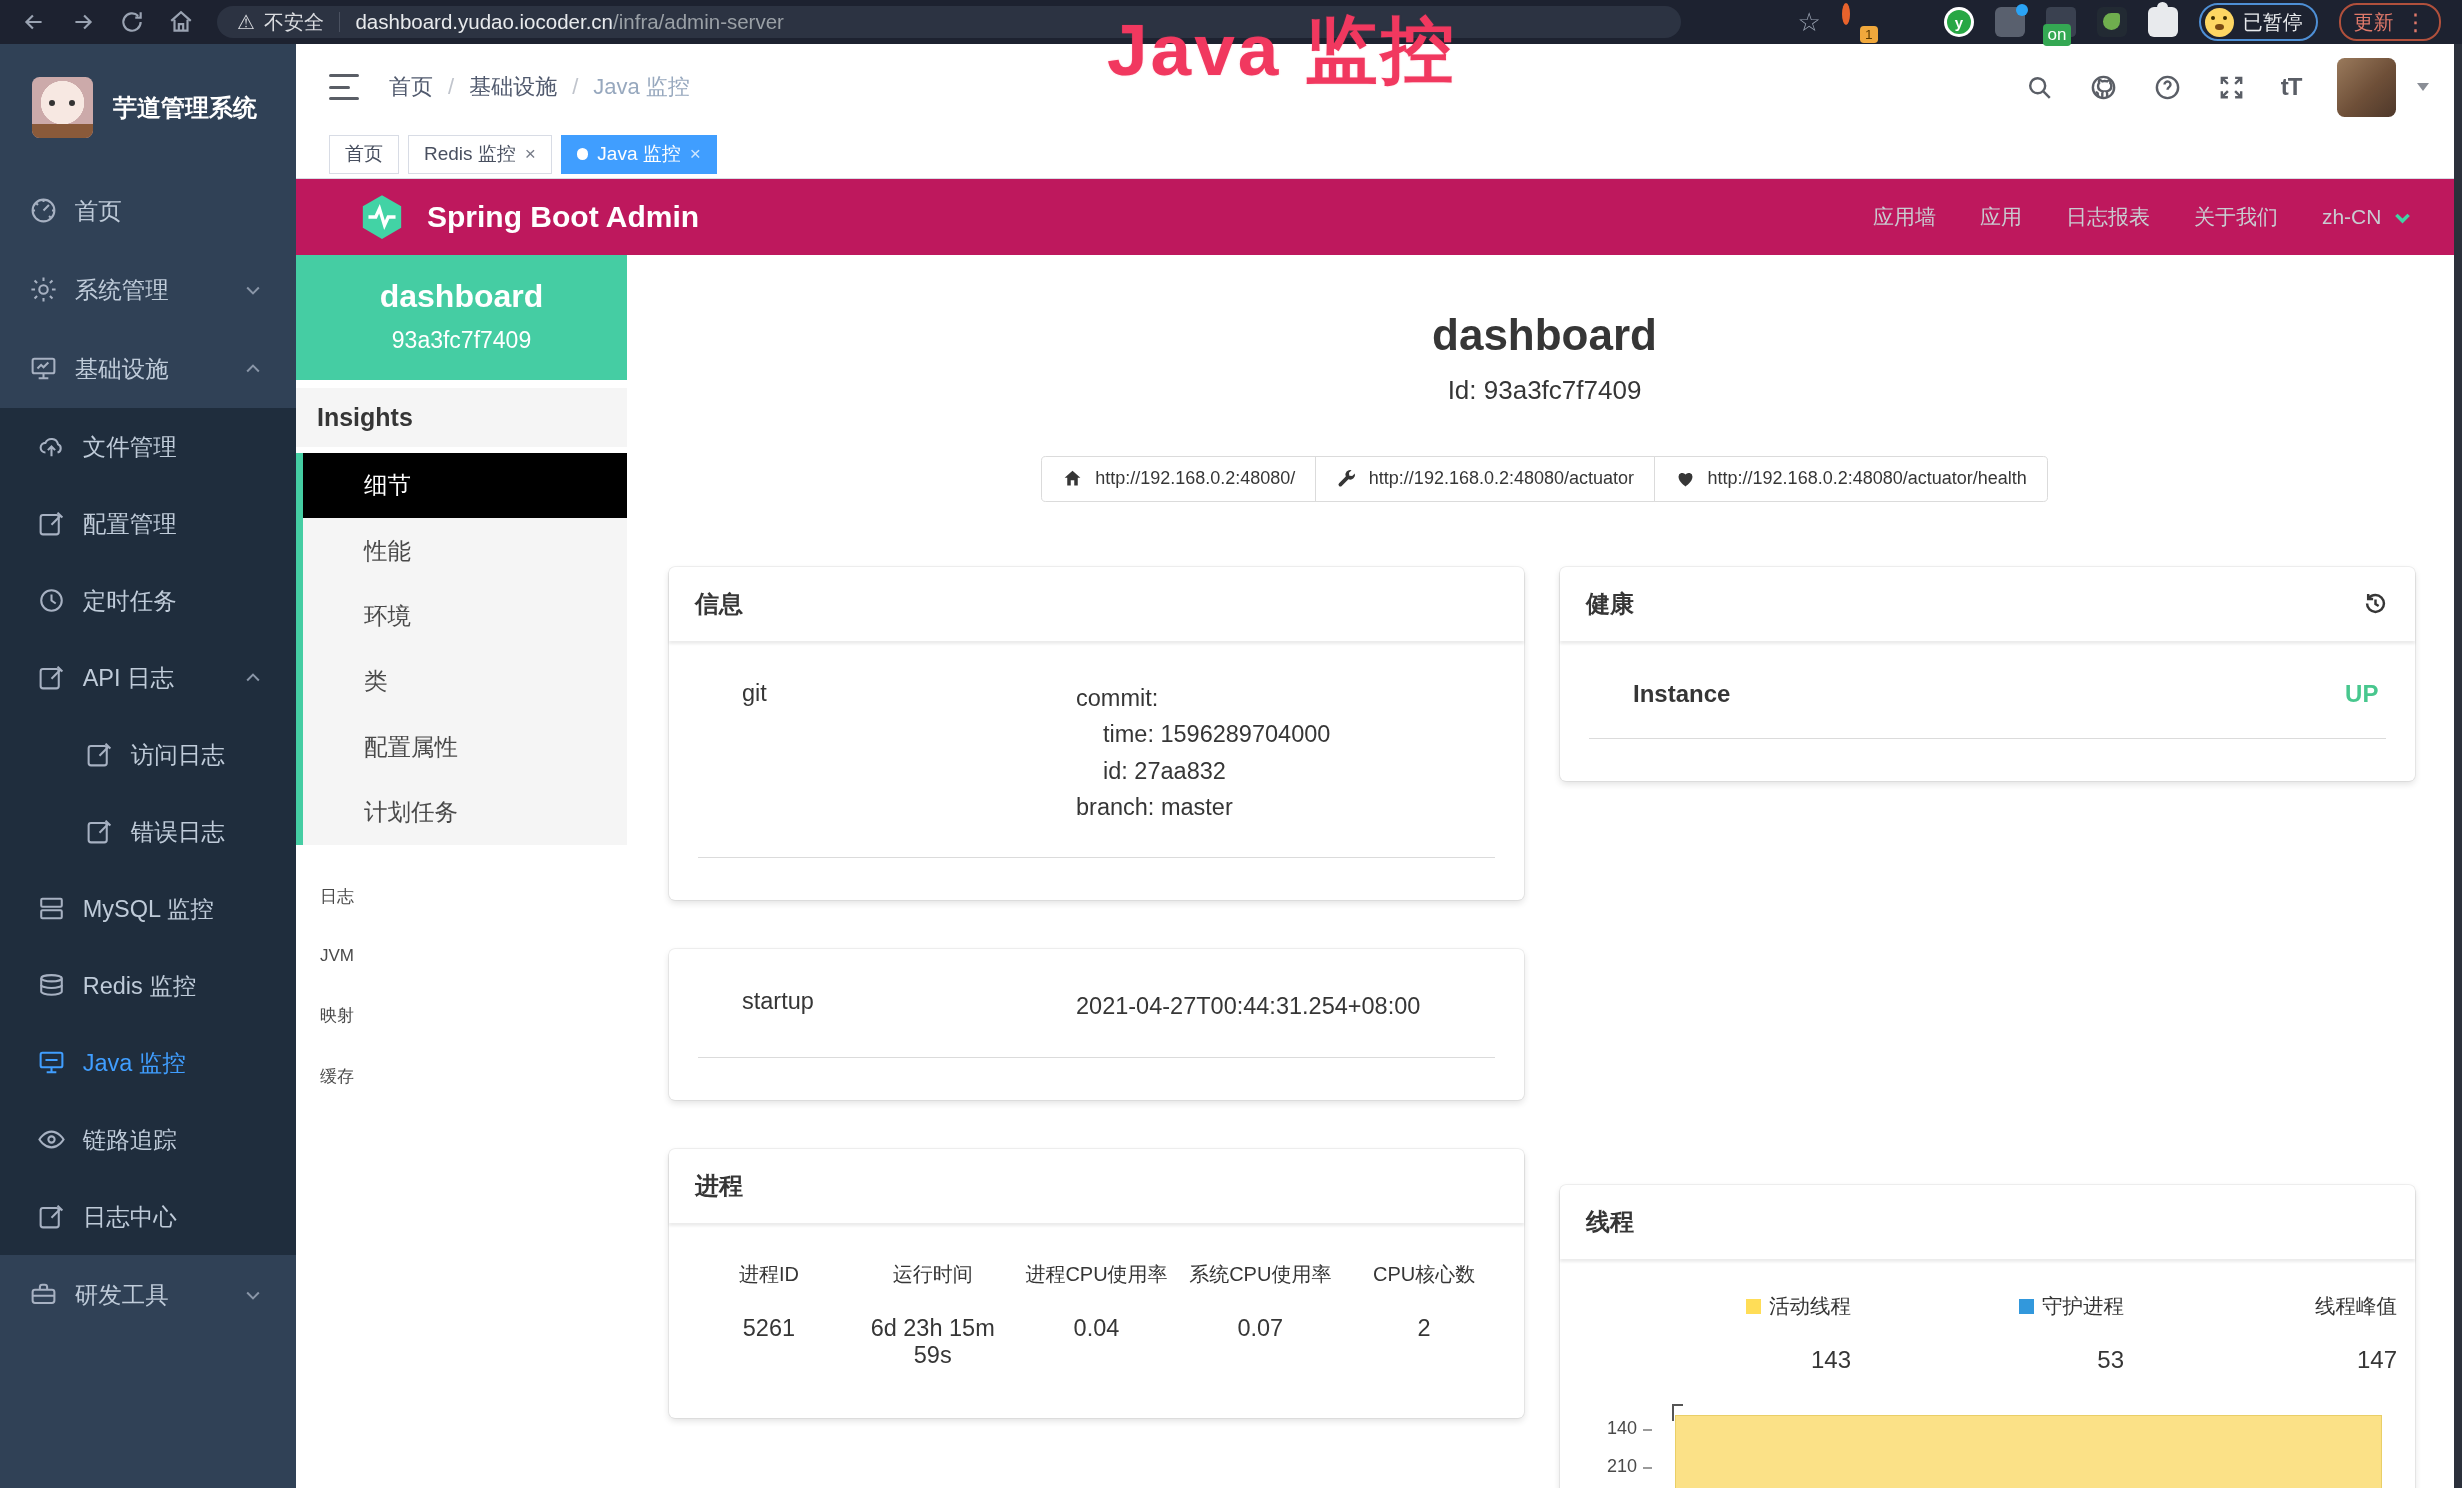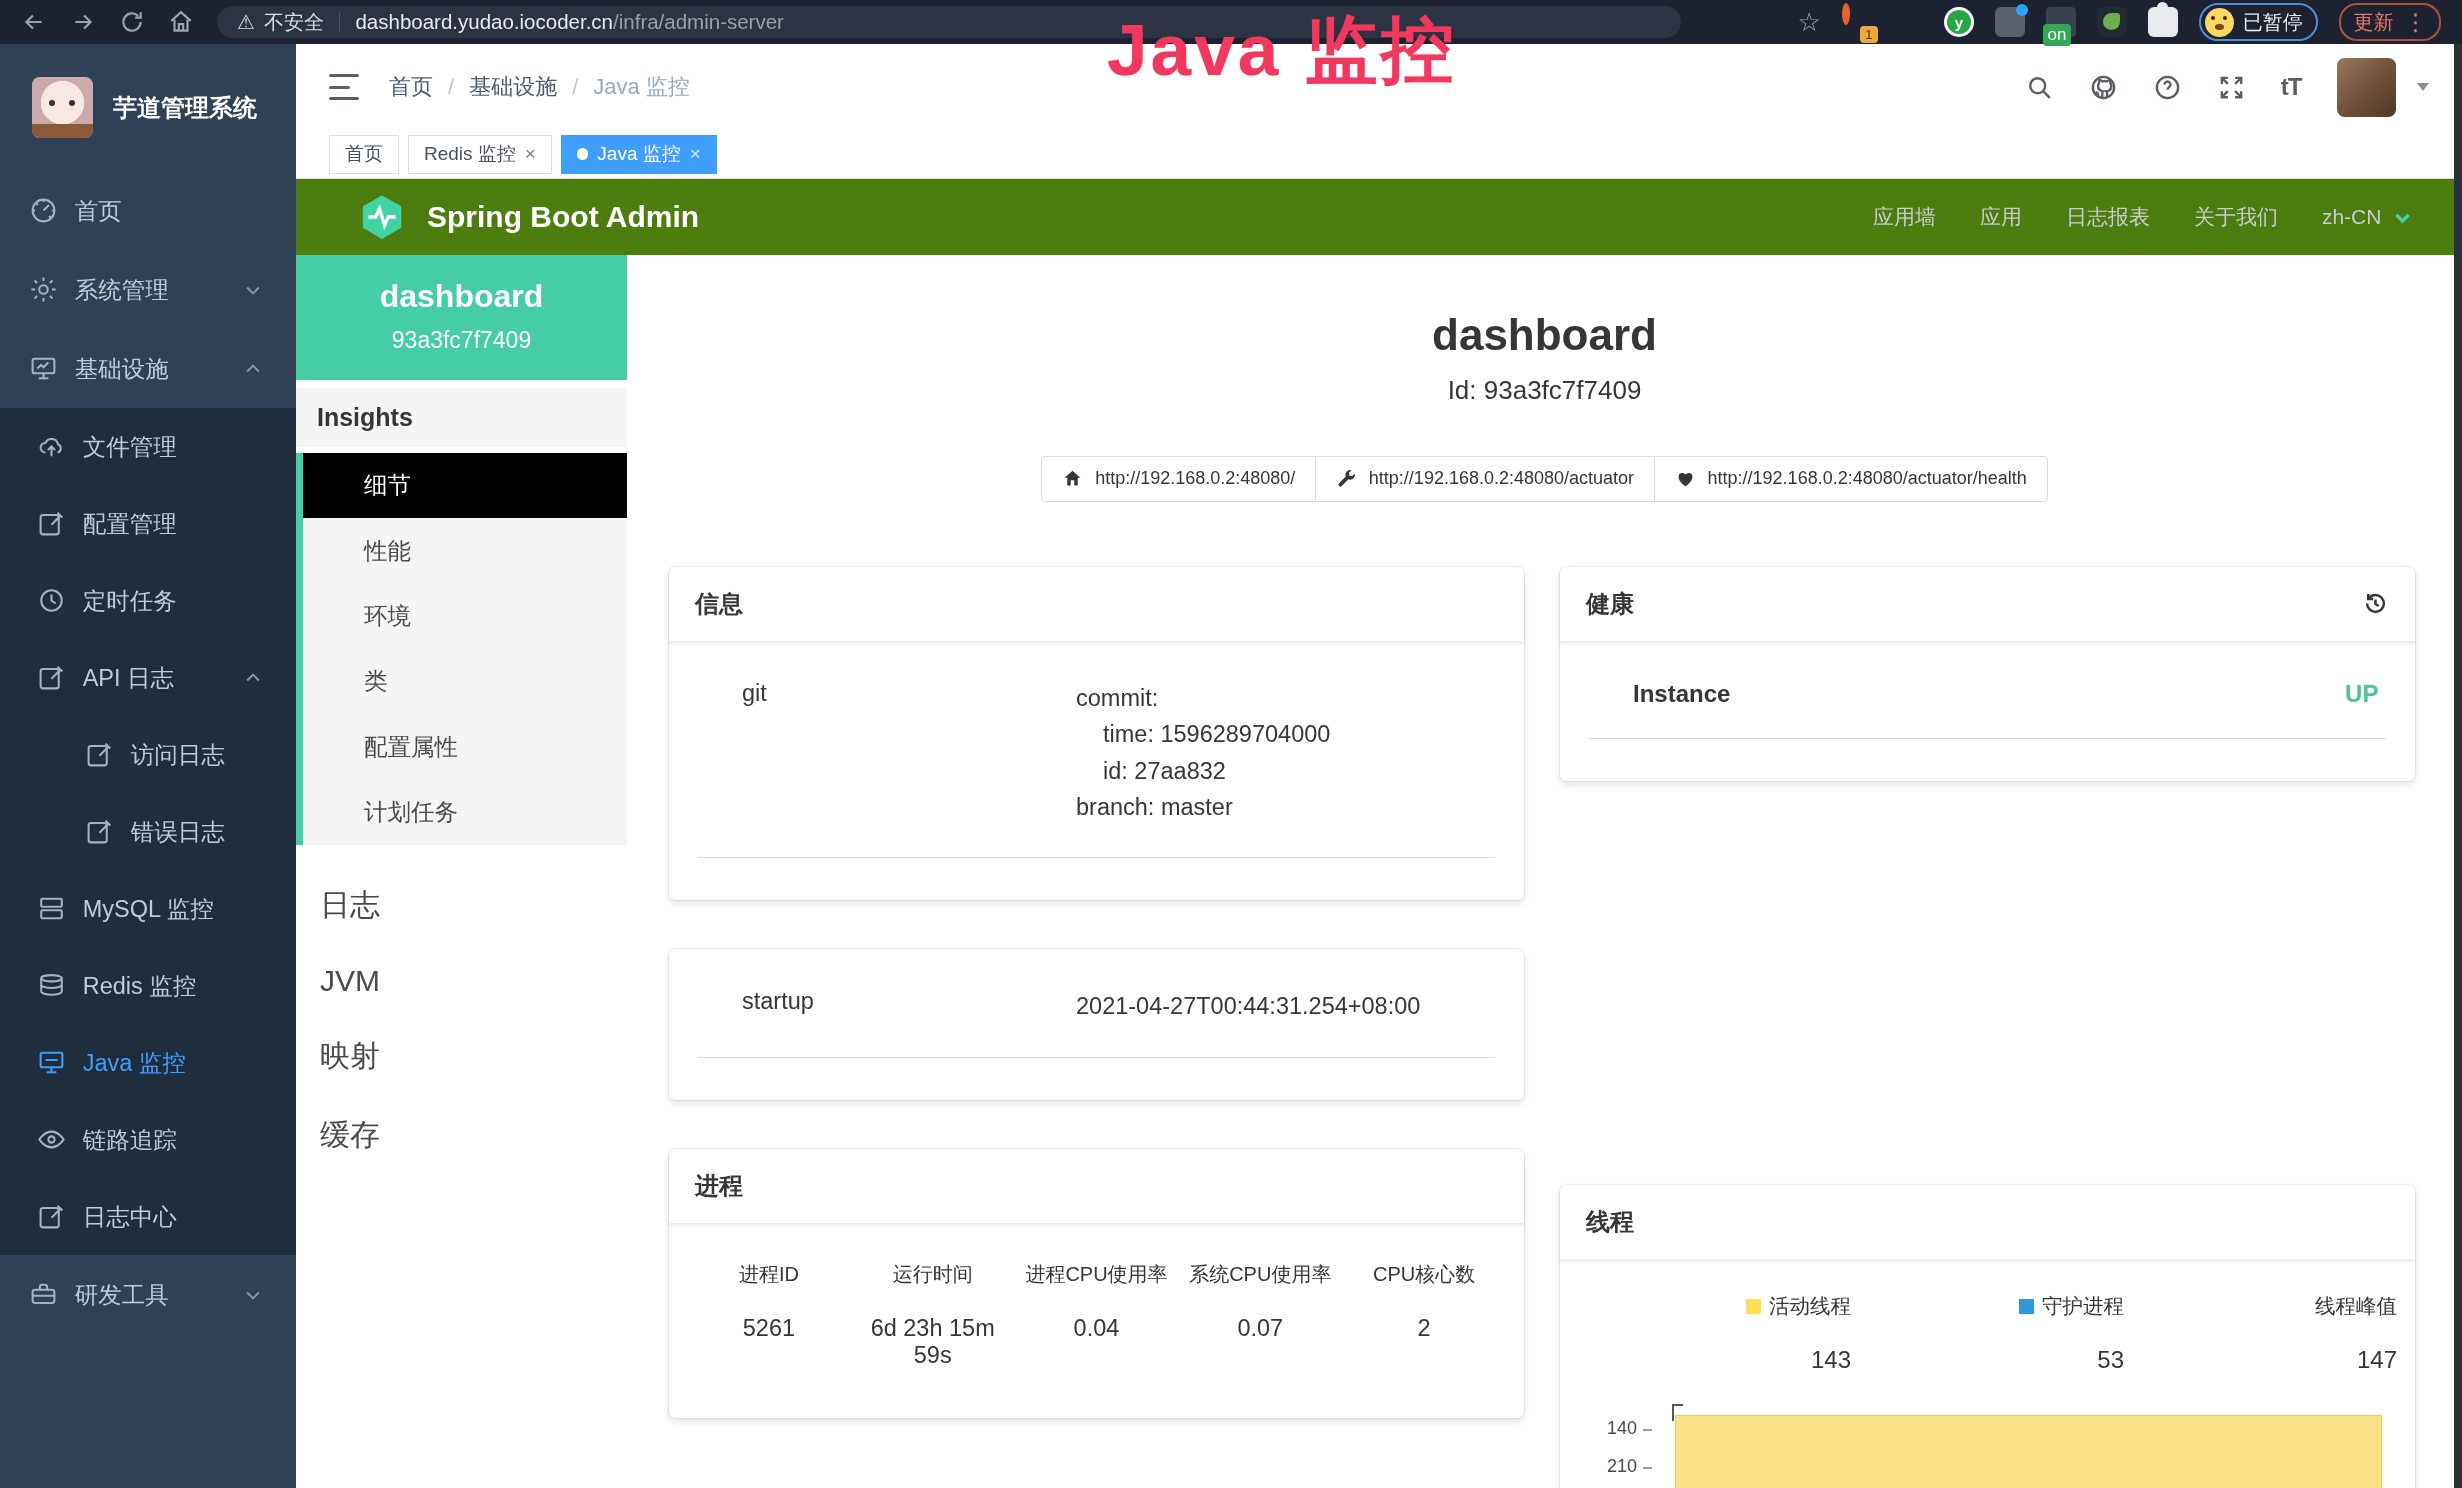--- a/index.html
+++ b/index.html
@@ -74,39 +74,39 @@
   .caret-dn { width:0; height:0; border-left:6.8px solid transparent; border-right:6.8px solid transparent; border-top:8.3px solid #8a8e96; margin-left:-13.7px;}
 
   
   .tag-bar { height:49px; display:flex; align-items:center; gap:9px; padding:0 33px; border-bottom:1.5px solid #d8dce5; background:#fff;}
   .tag { height:39px; display:flex; align-items:center; gap:9px; padding:0 15px; border:1.5px solid #d8dce5; font-size:19px; color:#495060; background:#fff; cursor:pointer;}
   .tag .x { font-size:19px; opacity:.75; }
   .tag.active { background:#409eff; border-color:#409eff; color:#fff; }
   .tag .dot { width:11.4px; height:11.4px; border-radius:50%; background:#fff; }
 
   
-  .sba-nav { height:76px; background:#4d7c0f; display:flex; align-items:center; padding:0 49px;}
+  .sba-nav { height:76px; background:#be185d; display:flex; align-items:center; padding:0 49px;}
   .brand { display:flex; align-items:center; gap:20px; color:#fff; font-weight:bold; font-size:30px; margin-left:12px;}
   .hex { width:50px; height:50px; }
   .sba-links { margin-left:auto; display:flex; align-items:center; gap:44px; font-size:21px; color:#c9ccd1;}
   .locale { display:flex; align-items:center; gap:10.6px; }
   .caret-green { width:21px; height:21px; stroke:#42d3a5; fill:none; stroke-width:4;}
 
   
   .sba-body { flex:1; display:flex; min-height:0; position:relative;}
   .sba-side { width:331px; flex-shrink:0; background:#fff; color:#4a4a4a; overflow:hidden;}
   .app-head { background:#45cda3; color:#fff; text-align:center; padding:23px 0 26px; cursor:pointer;}
   .app-head .name { font-size:32px; font-weight:bold; margin-bottom:12px;}
   .app-head .id { font-size:23px; }
   .ins-title { background:#f5f5f5; font-weight:bold; color:#363636; font-size:25px; padding:15px 0 15px 21px; margin-top:7.6px;}
   .ins-list { border-left:7.6px solid #45cda3; margin-top:6px;}
   .ins-item { background:#f5f5f5; padding:16.7px 0 16.7px 61px; font-size:23.5px; cursor:pointer;}
   .ins-item.active { background:#000000; color:#fff; }
   .root-items { margin-top:21px; }
-  .root-item { padding:19px 0 19px 24px; font-size:30px; cursor:pointer;}
+  .root-item { padding:19px 0 19px 24px; font-size:17px; cursor:pointer;}
 
   .sba-content { flex:1; padding-top:55px; overflow:hidden; background:#fff; min-width:0;}
   .pg-title { text-align:center; font-size:44px; font-weight:bold; color:#363636;}
   .pg-sub { text-align:center; font-size:26px; color:#363636; margin-top:15px;}
   .link-row { display:flex; justify-content:center; margin-top:50px;}
   .link-btn { display:flex; align-items:center; gap:12px; border:1.5px solid #dbdbdb; background:#fff; padding:11.4px 20px; font-size:18px; color:#363636; cursor:pointer;}
   .link-btn + .link-btn { margin-left:-1.5px; }
   .link-btn:first-child { border-radius:4.6px 0 0 4.6px; }
   .link-btn:last-child { border-radius:0 4.6px 4.6px 0; }
   .libtn { width:21px; height:21px; fill:#363636; }

